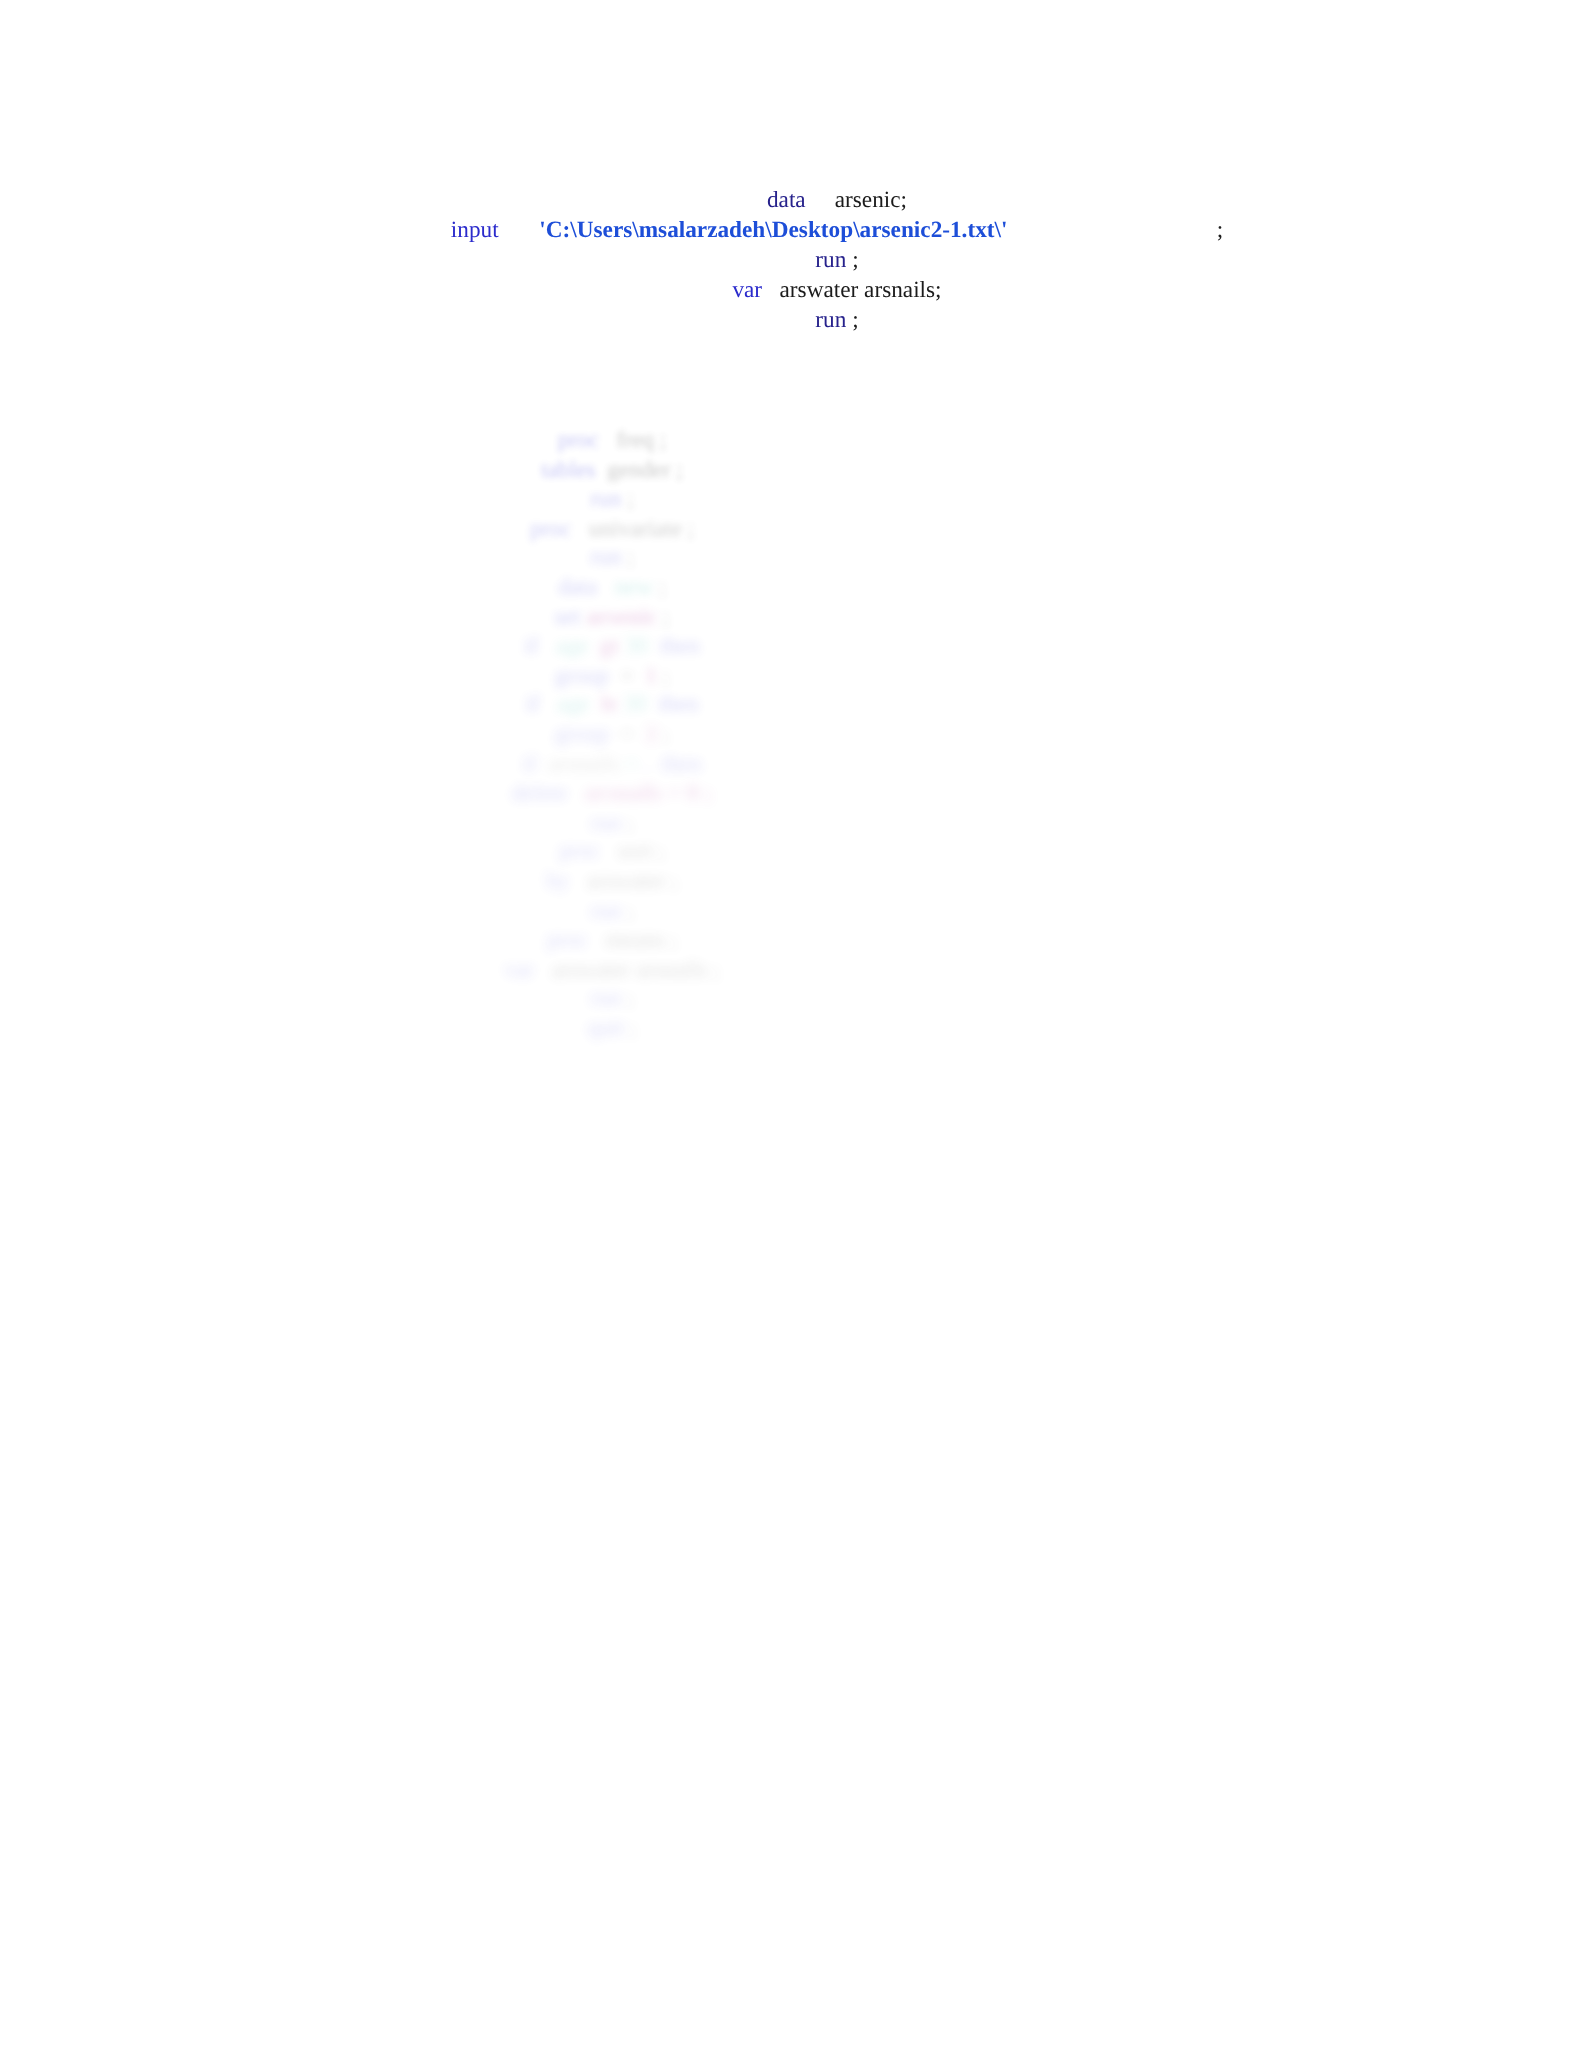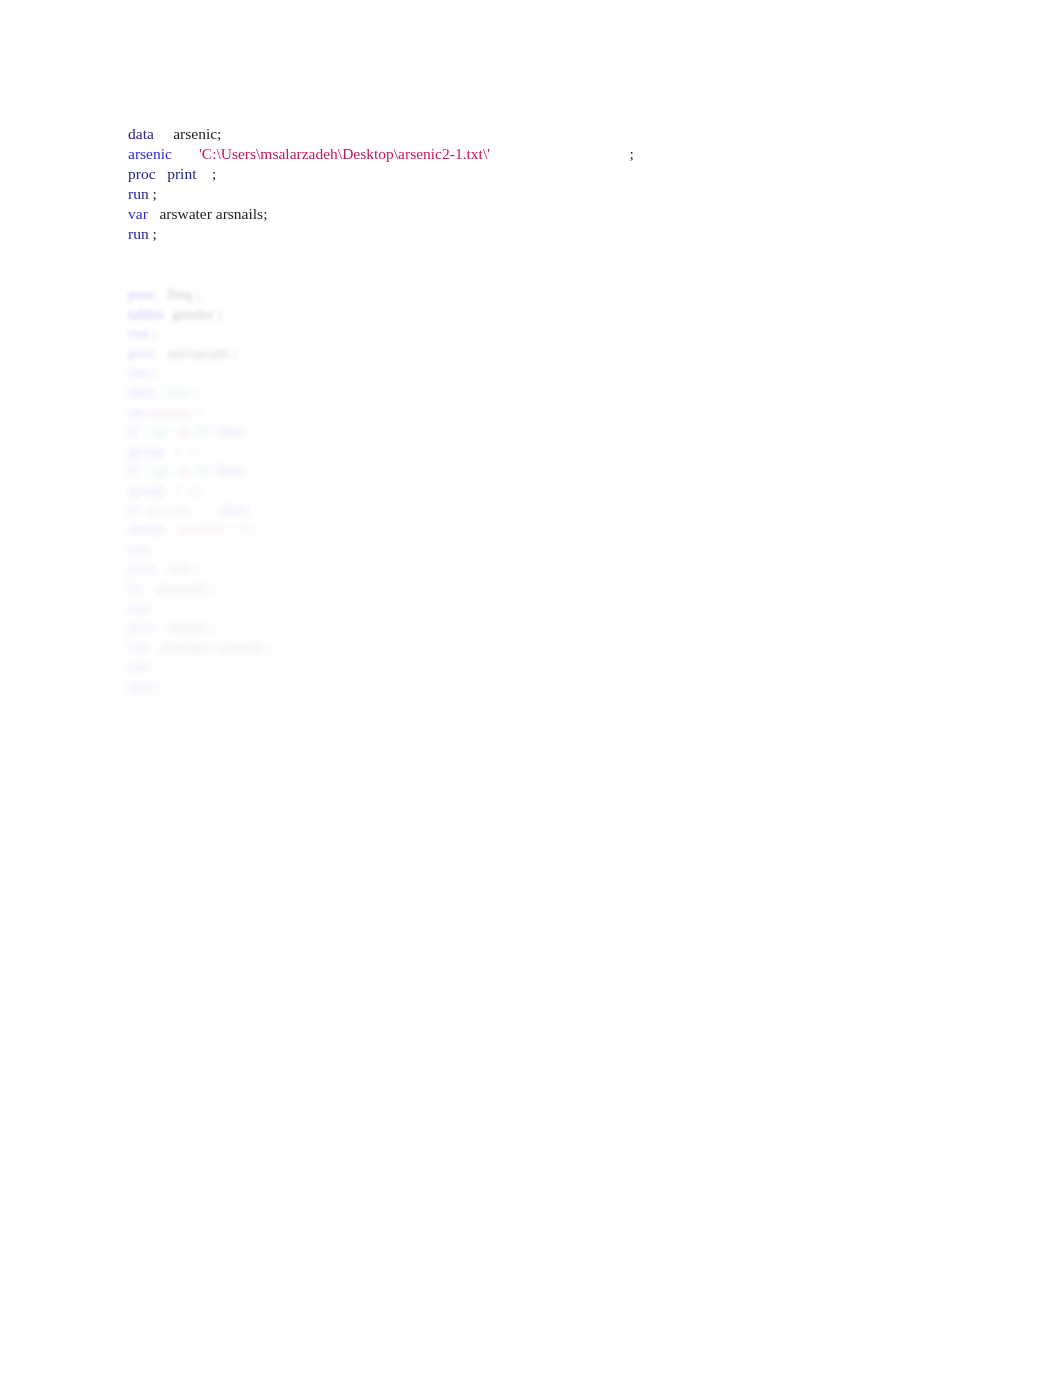--- a/index.html
+++ b/index.html
@@ -15,20 +15,21 @@
     font-family: "Liberation Serif", "DejaVu Serif", serif;
   }
 
   #page {
     position: absolute;
     left: 0;
     top: 0;
     width: 1062px;
     height: 1376px;
     background: #ffffff;
+    text-align: center;
   }
 
   
   .code-block {
     position: absolute;
     left: 128px;
     top: 124px;
     width: 860px;
   }
 
@@ -38,21 +39,21 @@
     font-family: "Liberation Serif", "DejaVu Serif", serif;
     font-size: 15.5px;
     line-height: 20px;
     height: 20px;
     color: #1a1a1a;
   }
 
   .kw      { color: #2b2bcc; }
   .kw-dark { color: #27228c; }
   .kw-br   { color: #2626e8; }
-  .str     { color: #be185d; }
+  .str     { color: #1d4ed8; font-weight: bold; }
   .plain   { color: #1c1c1c; }
   .teal    { color: #2fa39a; }
   .grey    { color: #7e7e7e; }
 
   
   .faded-block {
     position: absolute;
     left: 128px;
     top: 284px;
     width: 560px;
@@ -83,22 +84,21 @@
   .faded-line .teal  { color: #45c0b4; }
   .faded-line .grey  { color: #8a8a8a; }
 </style>
 </head>
 <body>
 
 <div id="page">
 
   <div class="code-block" id="code-block">
       <span class="code-line" id="line-data"><span class="kw-dark">data</span><span class="plain">     arsenic;</span></span>
-      <span class="code-line" id="line-infile"><span class="kw">arsenic</span><span class="plain">       </span><span class="str">'C:\Users\msalarzadeh\Desktop\arsenic2-1.txt\'</span><span class="plain">                                    ;</span></span>
-      <span class="code-line" id="line-proc-print"><span class="kw-dark">proc</span><span class="plain">   </span><span class="kw-dark">print</span><span class="plain">    ;</span></span>
+      <span class="code-line" id="line-infile"><span class="kw">input</span><span class="plain">       </span><span class="str">'C:\Users\msalarzadeh\Desktop\arsenic2-1.txt\'</span><span class="plain">                                    ;</span></span>
       <span class="code-line" id="line-run-1"><span class="kw-dark">run</span><span class="plain"> ;</span></span>
       <span class="code-line" id="line-var"><span class="kw">var</span><span class="plain">   arswater arsnails;</span></span>
       <span class="code-line" id="line-run-2"><span class="kw-dark">run</span><span class="plain"> ;</span></span>
     </div>
 
   <div class="faded-block" id="faded-block">
       <span class="faded-line f1" id="faded-line-1"><span class="kw">proc</span><span class="plain">   freq ;</span></span>
       <span class="faded-line f1" id="faded-line-2"><span class="kw">tables</span><span class="plain">  gender ;</span></span>
       <span class="faded-line f2" id="faded-line-3"><span class="kw">run</span><span class="plain"> ;</span></span>
       <span class="faded-line f2" id="faded-line-4"><span class="kw">proc</span><span class="plain">   univariate ;</span></span>

